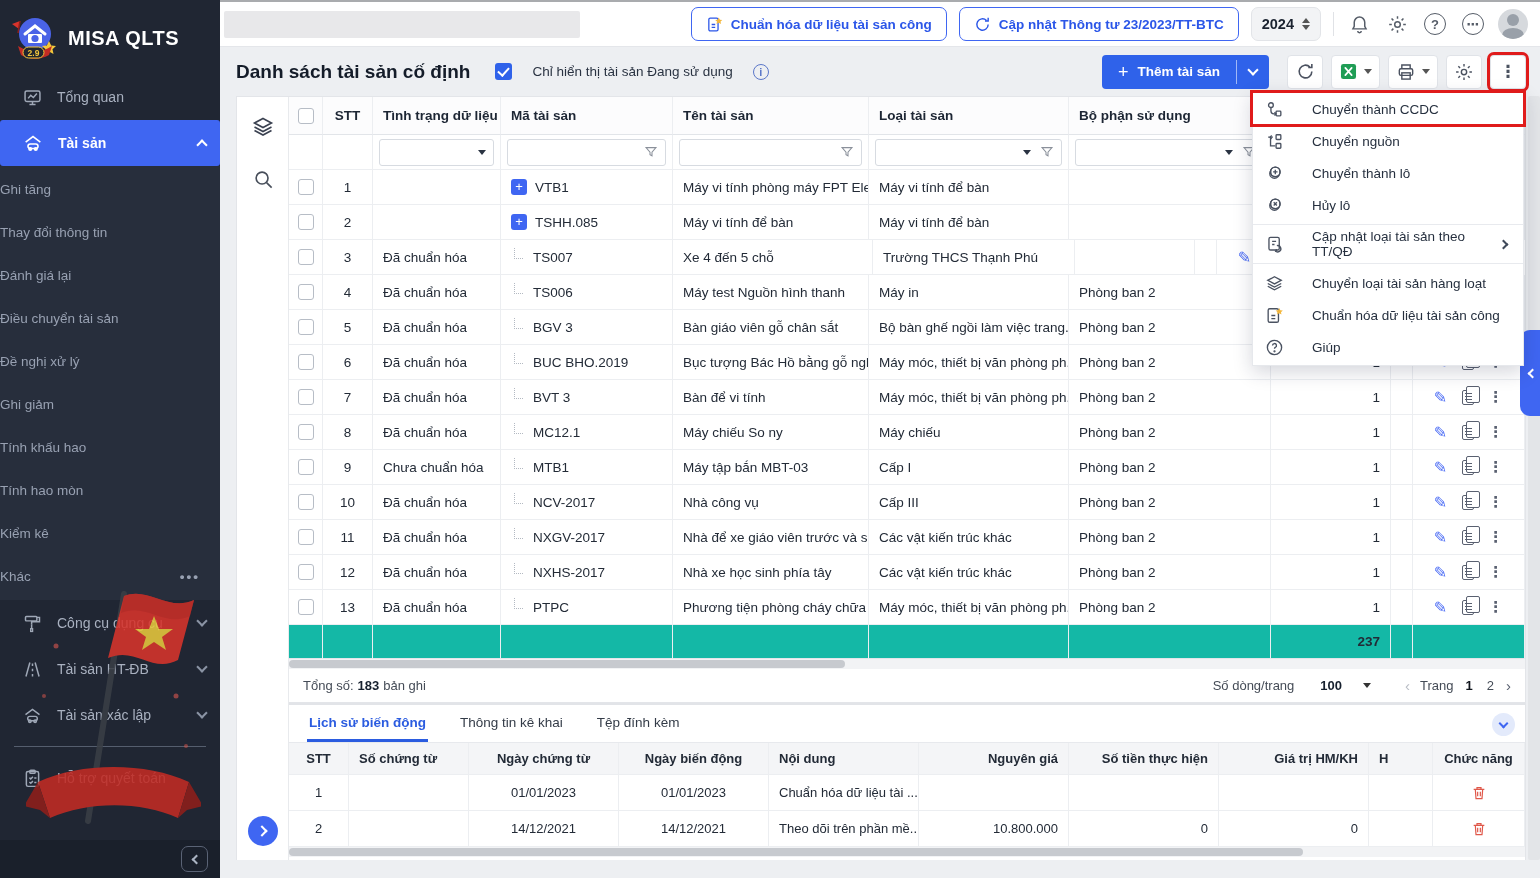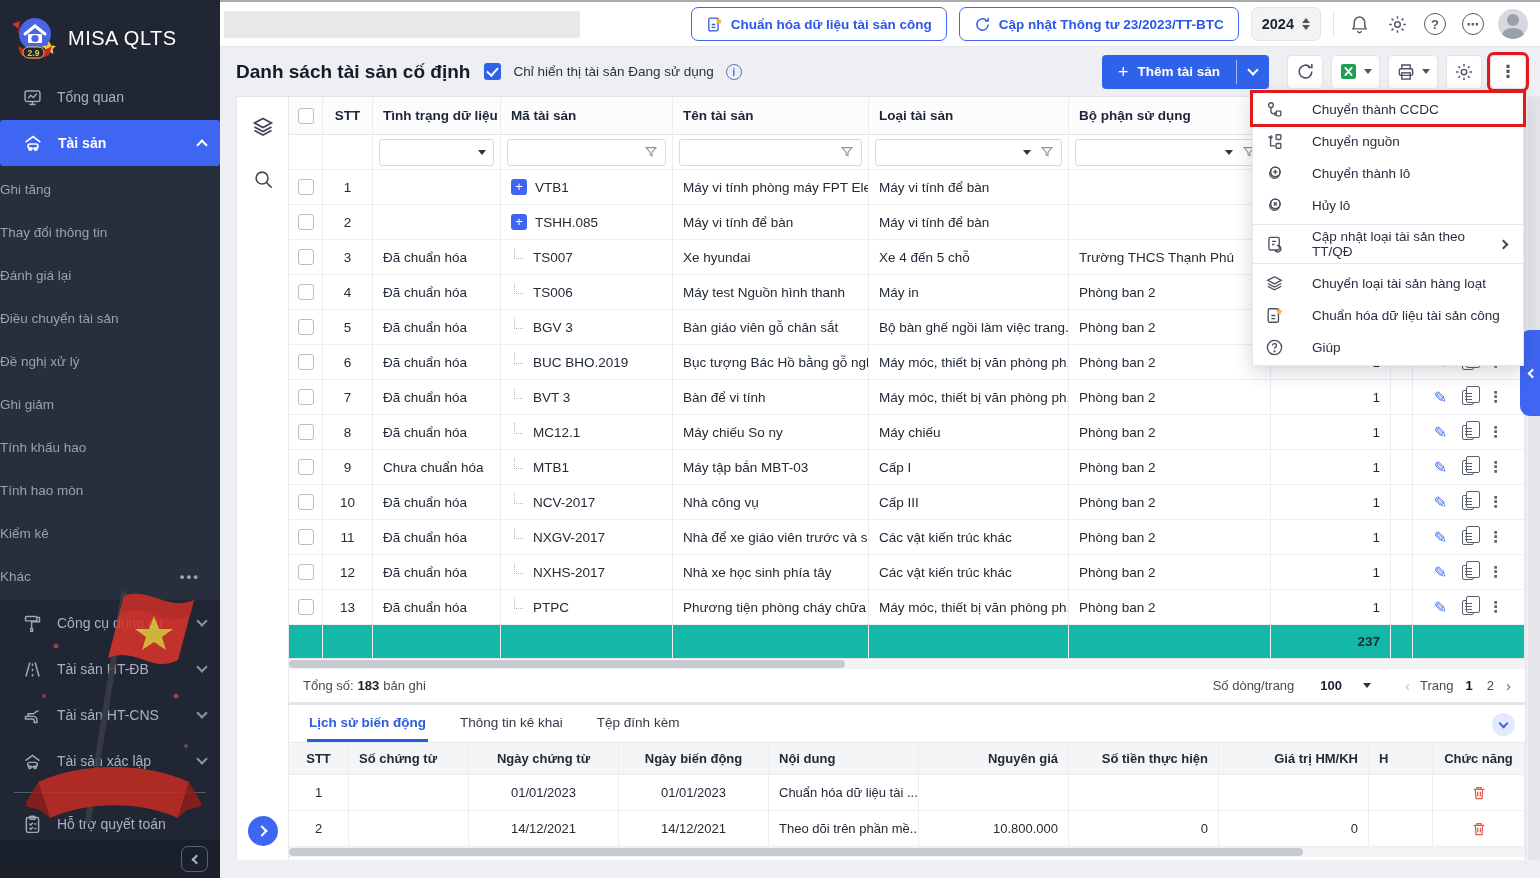--- a/index.html
+++ b/index.html
@@ -3,21 +3,21 @@
 <meta charset="utf-8">
 <style>
   * { margin:0; padding:0; box-sizing:border-box; }
   html,body { width:1540px; height:878px; overflow:hidden; background:#d9dbde;
     font-family:"Liberation Sans","DejaVu Sans",sans-serif; }
   .app { display:flex; width:1540px; height:878px; }
 
   
   .sidebar { position:relative; width:220px; height:878px; background:#202633; color:#a9b1c0; overflow:hidden; flex:none; }
   .logo-row { display:flex; align-items:center; gap:10px; padding:12px 10px 10px 8px; height:74px; }
-  .brand { color:#fff; font-size:20px; font-weight:normal; letter-spacing:.5px; }
+  .brand { color:#fff; font-size:20px; font-weight:bold; letter-spacing:.5px; }
   .nav-item { display:flex; align-items:center; gap:14px; height:46px; padding:0 14px 0 22px; font-size:14px; cursor:pointer; }
   .nav-item .lbl { flex:1; }
   .nav-item.active { background:#3f66f2; color:#fff; border-radius:3px; font-weight:bold; }
   .nav-item svg { flex:none; }
   .chev { width:8px; height:8px; border-right:2px solid #8b94a5; border-bottom:2px solid #8b94a5; transform:rotate(45deg); margin-top:-4px; flex:none;}
   .chev.up { transform:rotate(-135deg); margin-top:4px; border-color:#fff; }
   .submenu { background:#272e3c; padding:2px 0; }
   .sub-item { display:flex; align-items:center; height:43px; padding-right:20px; font-size:13.5px; color:#98a1b2; cursor:pointer; }
   .sub-item .lbl { flex:1; }
   .dots3 { letter-spacing:2px; color:#98a1b2; font-weight:bold; }
@@ -39,21 +39,21 @@
   .spin .u { border-bottom:5px solid #555; } .spin .d { border-top:5px solid #555; }
   .vline { width:1px; height:24px; background:#e0e2e6; }
   .top-ico { width:26px; height:26px; display:flex; align-items:center; justify-content:center; cursor:pointer; }
   .circle-ico { width:22px;height:22px;border:1.6px solid #565d68;border-radius:50%;display:flex;align-items:center;justify-content:center;font-size:13px;color:#565d68;font-weight:bold;}
   .avatar { width:30px;height:30px;border-radius:50%;background:#d6d9dd;position:relative;overflow:hidden;cursor:pointer;}
   .avatar:before{content:'';position:absolute;top:5px;left:9px;width:12px;height:12px;border-radius:50%;background:#99a0a9;}
   .avatar:after{content:'';position:absolute;top:19px;left:4px;width:22px;height:14px;border-radius:50%;background:#99a0a9;}
 
   .page-header { height:50px; display:flex; align-items:center; padding:0 16px; gap:14px; background:#edeff2; }
   .page-title { font-size:19px; font-weight:bold; color:#141c29; }
-  .chk-wrap { display:flex; align-items:center; gap:12px; }
+  .chk-wrap { display:flex; align-items:center; gap:20px;margin-left:11px; }
   .chk { width:17px;height:17px;background:#2f62ea;border-radius:3px;position:relative;cursor:pointer;flex:none;}
   .chk:after{content:'';position:absolute;left:5px;top:2px;width:5px;height:9px;border-right:2.2px solid #fff;border-bottom:2.2px solid #fff;transform:rotate(42deg);}
   .chk-lbl { font-size:13.5px; color:#2a3342; }
   .info-ico { width:16px;height:16px;border:1.5px solid #5b77c9;border-radius:50%;color:#5b77c9;font-size:11px;display:flex;align-items:center;justify-content:center;font-weight:bold;cursor:pointer;}
   .add-btn { height:34px; display:flex; align-items:stretch; background:#2f62ea; border-radius:4px; color:#fff; overflow:hidden; cursor:pointer; }
   .add-main { display:flex; align-items:center; gap:9px; padding:0 16px; font-size:13.5px; font-weight:bold; }
   .plus { font-size:18px; font-weight:normal; line-height:1; }
   .add-split { width:1px; background:rgba(255,255,255,.55); margin:5px 0; }
   .add-caret { width:32px; display:flex; align-items:center; justify-content:center; }
   .add-caret i { width:8px;height:8px;border-right:2px solid #fff;border-bottom:2px solid #fff;transform:rotate(45deg);margin-top:-3px;}
@@ -222,28 +222,20 @@
       <svg width="21" height="21" viewBox="0 0 24 24" fill="none" stroke="#9fa8b7" stroke-width="1.7">
         <path d="M9 4L4.5 20"></path>
           <path d="M15 4l4.5 16"></path>
           <path d="M12 5v3 M12 11v3 M12 17v3"></path>
       </svg>
       <span class="lbl">Tài sản HT-ĐB</span>
       <span class="chev"></span>
     </div>
     <div class="nav-item">
       <svg width="21" height="21" viewBox="0 0 24 24" fill="none" stroke="#9fa8b7" stroke-width="1.7">
-        <path d="M7 13v-3h6l4-3h2"></path>
-          <path d="M4 13h9a4 4 0 0 1 4 4v3h-3v-2a2 2 0 0 0-2-2H4z"></path>
-      </svg>
-      <span class="lbl">Tài sản HT-CNS</span>
-      <span class="chev"></span>
-    </div>
-    <div class="nav-item">
-      <svg width="21" height="21" viewBox="0 0 24 24" fill="none" stroke="#9fa8b7" stroke-width="1.7">
         <path d="M4 11l8-6 8 6"></path>
           <rect x="6.5" y="13" width="11" height="5" rx="2.5"></rect>
           <circle cx="9" cy="18.5" r="1.4"></circle>
           <circle cx="15" cy="18.5" r="1.4"></circle>
       </svg>
       <span class="lbl">Tài sản xác lập</span>
       <span class="chev"></span>
     </div>
 
     <div class="side-divider"></div>
@@ -505,21 +497,20 @@
           <div class="tr">
             <div class="td mc0">
                 <span class="cb"></span>
               </div>
             <div class="td mc1">3</div>
             <div class="td mc2">Đã chuẩn hóa</div>
             <div class="td mc3">
                 <span class="treemark"></span>
                 <span>TS007</span>
               </div>
-            <div class="td mc4">Xe hyundai</div>
             <div class="td mc5">Xe 4 đến 5 chỗ</div>
             <div class="td mc6">Trường THCS Thạnh Phú</div>
             <div class="td mc7"></div>
             <div class="td mc8"></div>
             <div class="td mc9">
                 <span class="i-edit">✎</span>
                 <span class="i-copy"></span>
                 <span class="i-dots">⋮</span>
               </div>
           </div>

